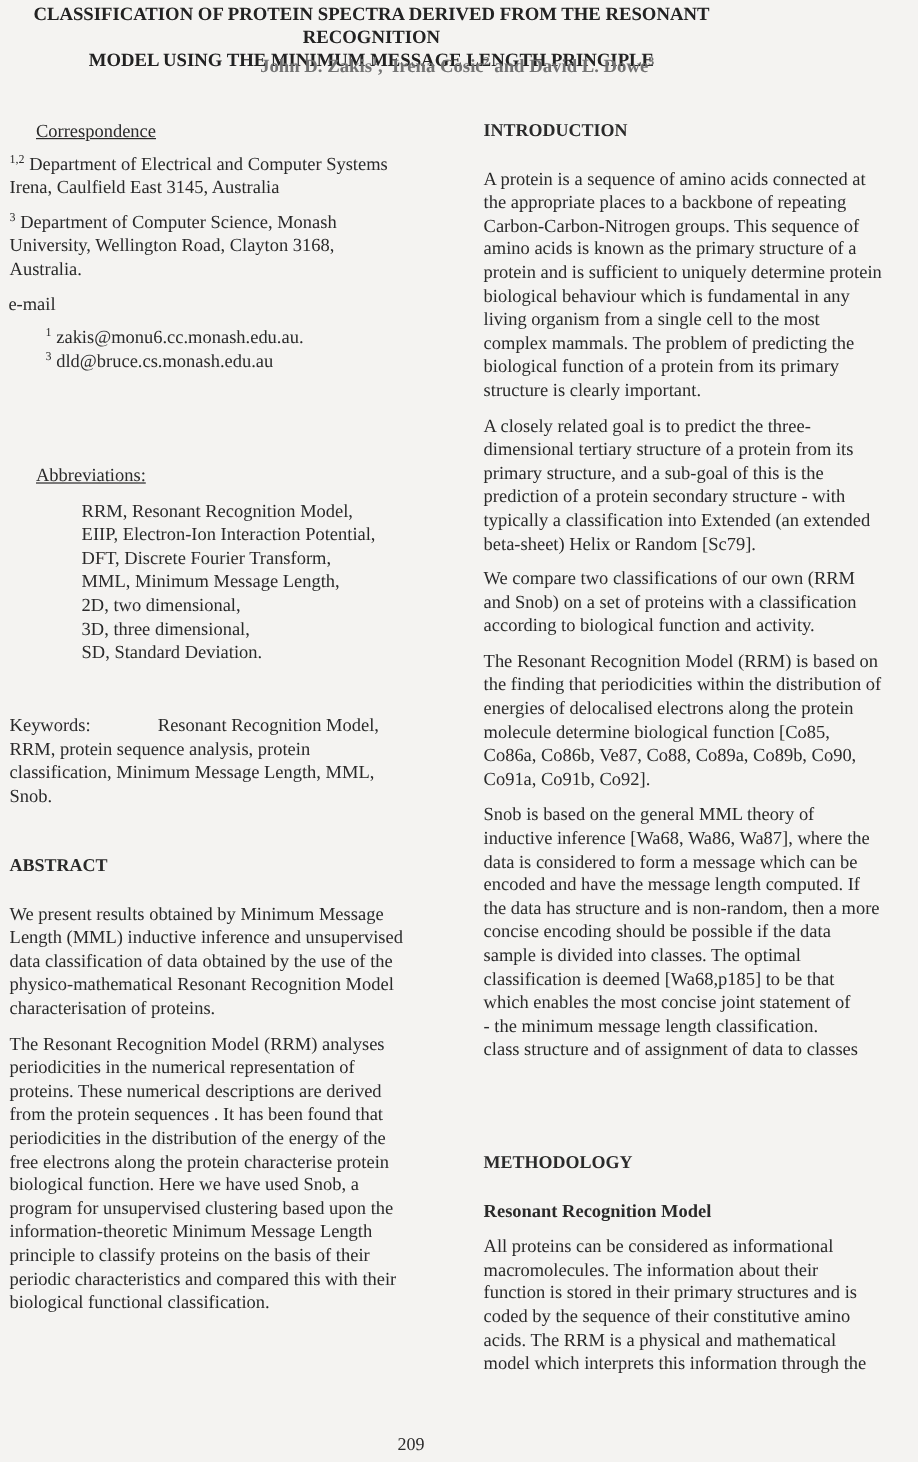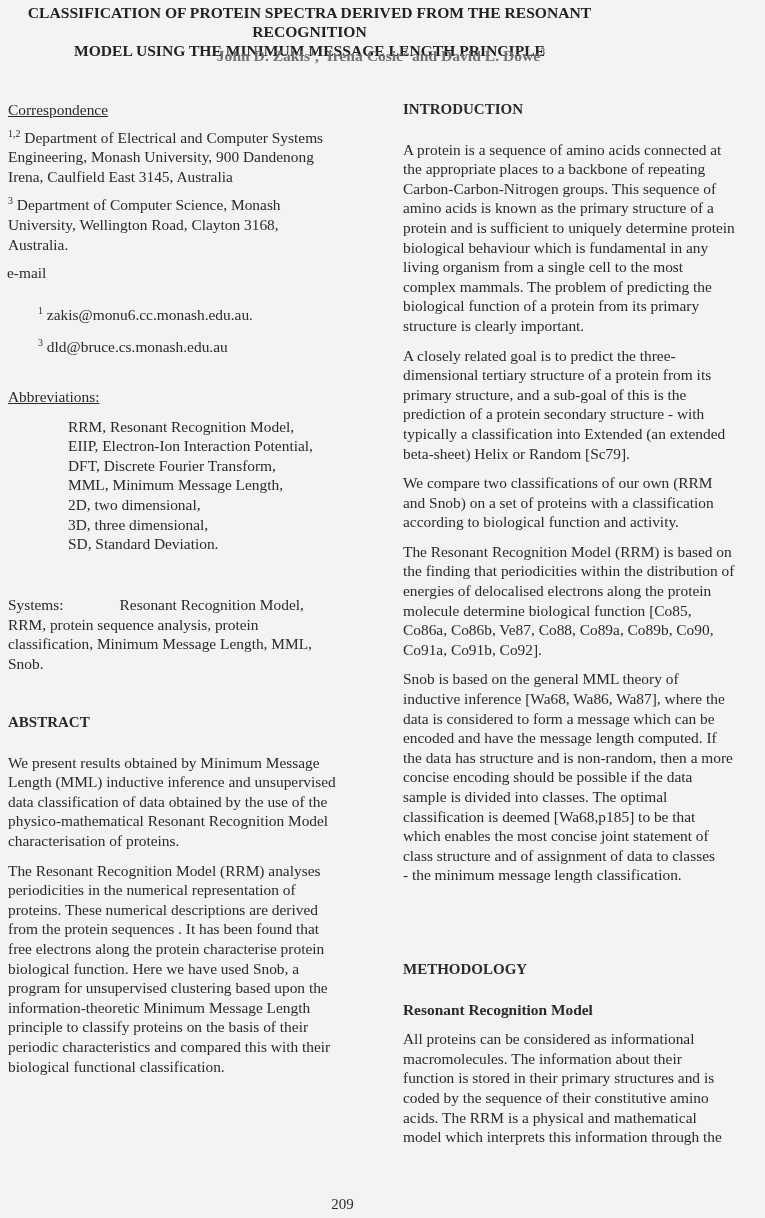--- a/index.html
+++ b/index.html
@@ -16,24 +16,24 @@
     color: #222;
   }
   .authors {
     position: absolute; left: 0; top: 47px; width: 762px;
     text-align: center; font-weight: bold; font-size: 15.6px; color: #737373;
   }
   sup { font-size: 10px; vertical-align: super; line-height: 0; }
   .col { position: absolute; font-size: 15.4px; line-height: 19.6px; }
   .left { left: 8px; width: 372px; }
   .right { left: 403px; width: 360px; }
-  .u { text-decoration: underline; }
+  .u { text-decoration: underline; margin-left: 22px; }
   p { margin: 0; }
   .indent { padding-left: 60px; }
-  .email-line { padding-left: 30px; margin-top: 13px; }
+  .email-line { padding-left: 30px; }
   .heading { font-size: 15px; font-weight: bold; }
   .bold { font-weight: bold; }
   .pagenum {
     position: absolute; left: 0; top: 1196px; width: 685px;
     text-align: center; font-size: 15px;
   }
   .tabspace { display: inline-block; width: 56px; }
 </style>
 </head>
 <body>
@@ -48,21 +48,20 @@
   <span>Irena Cosic</span><sup>2</sup>
   <span>and</span>
   <span>David L. Dowe</span><sup>3</sup>
 </div>
 
 <div class="col left" style="top:100px;">
   <p class="u">Correspondence</p>
   <div style="height:8px"></div>
   <div>
     <p><sup>1,2</sup> <span>Department of Electrical and Computer Systems</span></p>
-    <p>Engineering, Monash University, 900 Dandenong</p>
     <p>Irena, Caulfield East 3145, Australia</p>
   </div>
   <div style="height:9px"></div>
   <div>
     <p><sup>3</sup> <span>Department of Computer Science, Monash</span></p>
     <p>University, Wellington Road, Clayton 3168,</p>
     <p>Australia.</p>
   </div>
   <div style="height:9px"></div>
   <p style="margin-left:-1px">e-mail</p>
@@ -77,21 +76,21 @@
   <p class="indent">RRM, Resonant Recognition Model,</p>
   <p class="indent">EIIP, Electron-Ion Interaction Potential,</p>
   <p class="indent">DFT, Discrete Fourier Transform,</p>
   <p class="indent">MML, Minimum Message Length,</p>
   <p class="indent">2D, two dimensional,</p>
   <p class="indent">3D, three dimensional,</p>
   <p class="indent">SD, Standard Deviation.</p>
 </div>
 
 <div class="col left" style="top:595px;">
-  <p><span>Systems:</span><span class="tabspace"></span><span>Resonant Recognition Model,</span></p>
+  <p><span>Keywords:</span><span class="tabspace"></span><span>Resonant Recognition Model,</span></p>
   <p>RRM, protein sequence analysis, protein</p>
   <p>classification, Minimum Message Length, MML,</p>
   <p>Snob.</p>
 </div>
 
 <div class="col left" style="top:713px;">
   <p class="heading">ABSTRACT</p>
   <div style="height:20px"></div>
   <div>
     <p>We present results obtained by Minimum Message</p>
@@ -99,20 +98,21 @@
     <p>data classification of data obtained by the use of the</p>
     <p>physico-mathematical Resonant Recognition Model</p>
     <p>characterisation of proteins.</p>
   </div>
   <div style="height:10px"></div>
   <div>
     <p>The Resonant Recognition Model (RRM) analyses</p>
     <p>periodicities in the numerical representation of</p>
     <p>proteins.  These numerical descriptions are derived</p>
     <p>from the protein sequences .  It has been found that</p>
+    <p>periodicities in the distribution of the energy of the</p>
     <p>free electrons along the protein characterise protein</p>
     <p>biological function.  Here we have used Snob, a</p>
     <p>program for unsupervised clustering based upon the</p>
     <p>information-theoretic Minimum Message Length</p>
     <p>principle to classify proteins on the basis of their</p>
     <p>periodic characteristics and compared this with their</p>
     <p>biological functional classification.</p>
   </div>
 </div>
 
@@ -159,22 +159,22 @@
   <div>
     <p>Snob is based on the general MML theory of</p>
     <p>inductive inference [Wa68, Wa86, Wa87], where the</p>
     <p>data is considered to form a message which can be</p>
     <p>encoded and have the message length computed.  If</p>
     <p>the data has structure and is non-random, then a more</p>
     <p>concise encoding should be possible if the data</p>
     <p>sample is divided into classes.   The optimal</p>
     <p>classification is deemed [Wa68,p185] to be that</p>
     <p>which enables the most concise joint statement of</p>
+    <p>- the minimum message length classification.</p>
     <p>class structure and of assignment of data to classes</p>
-    <p>- the minimum message length classification.</p>
   </div>
 </div>
 
 <div class="col right" style="top:960px;">
   <p class="heading">METHODOLOGY</p>
   <div style="height:20px"></div>
   <p class="bold">Resonant Recognition Model</p>
   <div style="height:10px"></div>
   <div>
     <p>All proteins can be considered as informational</p>

